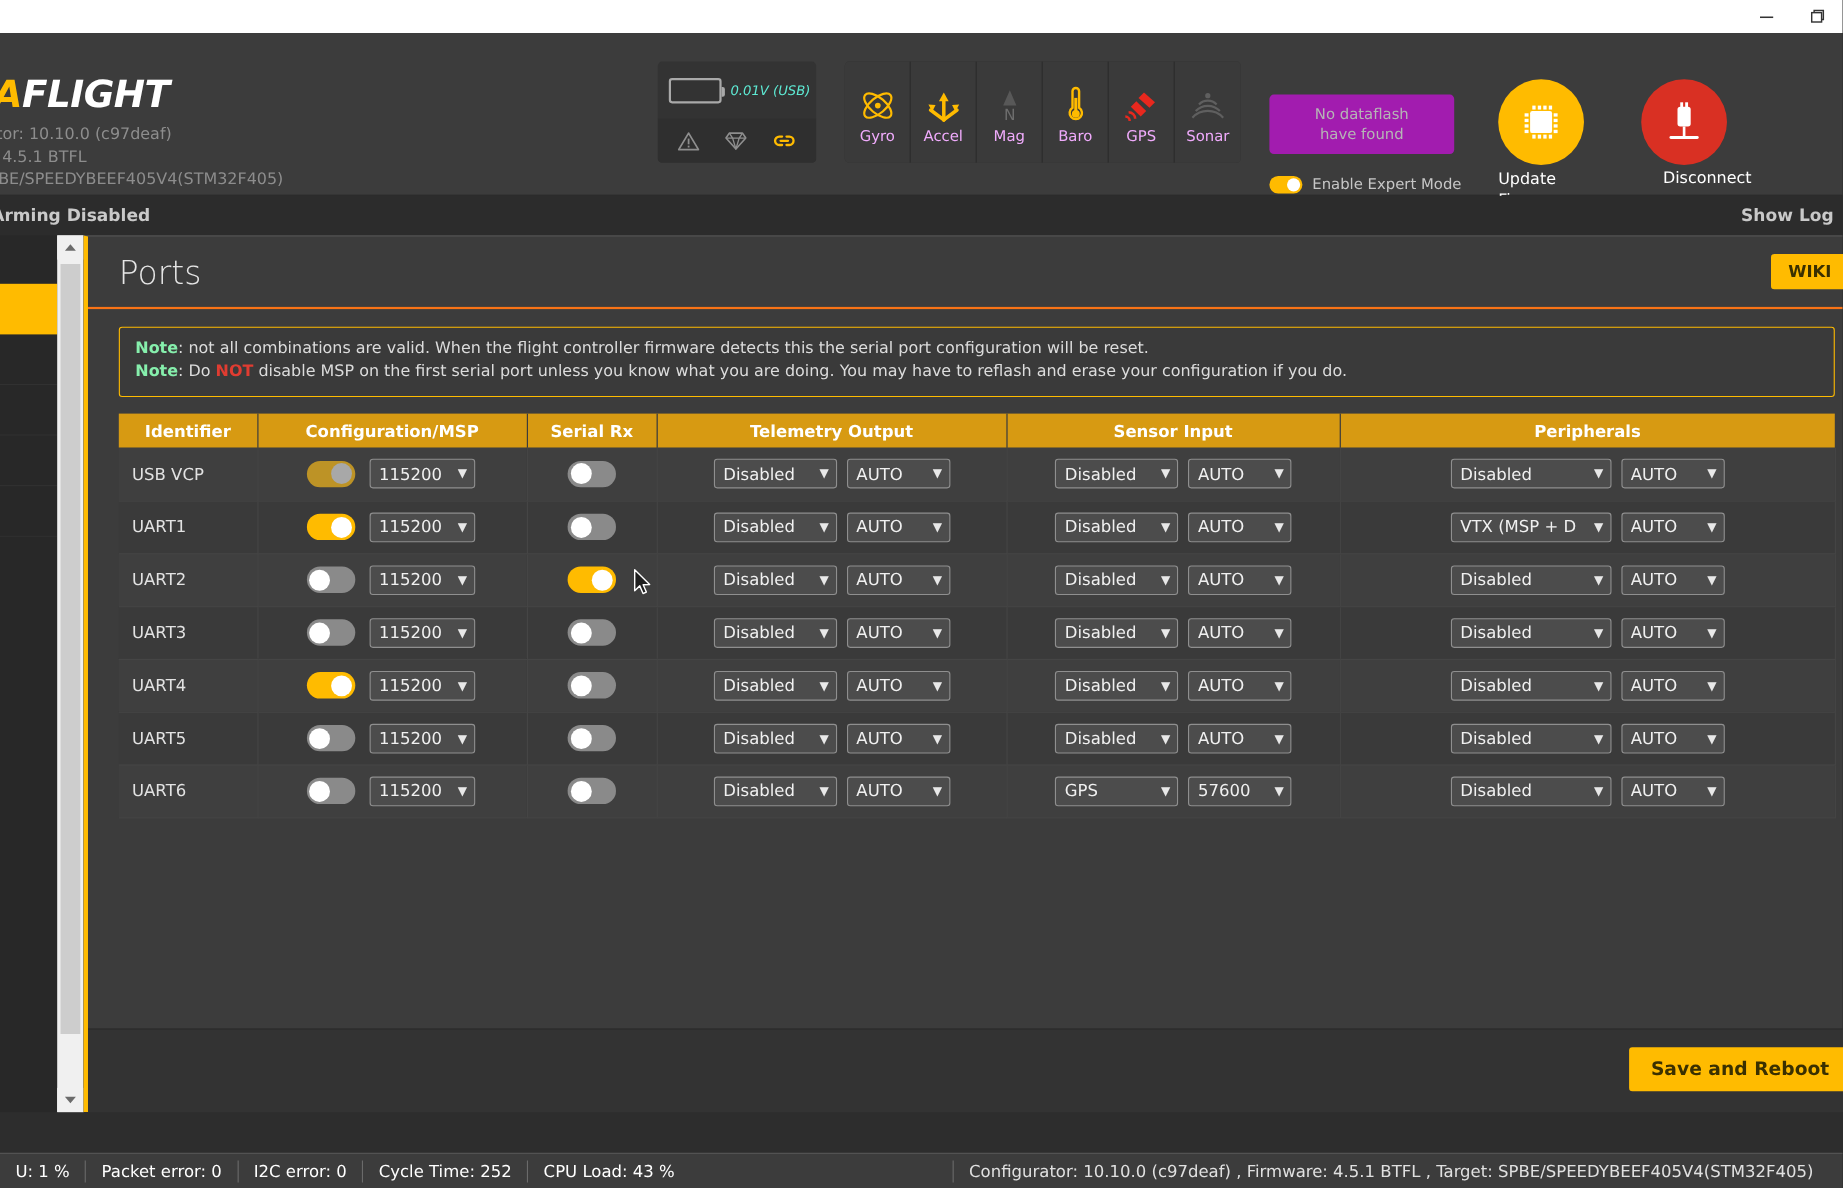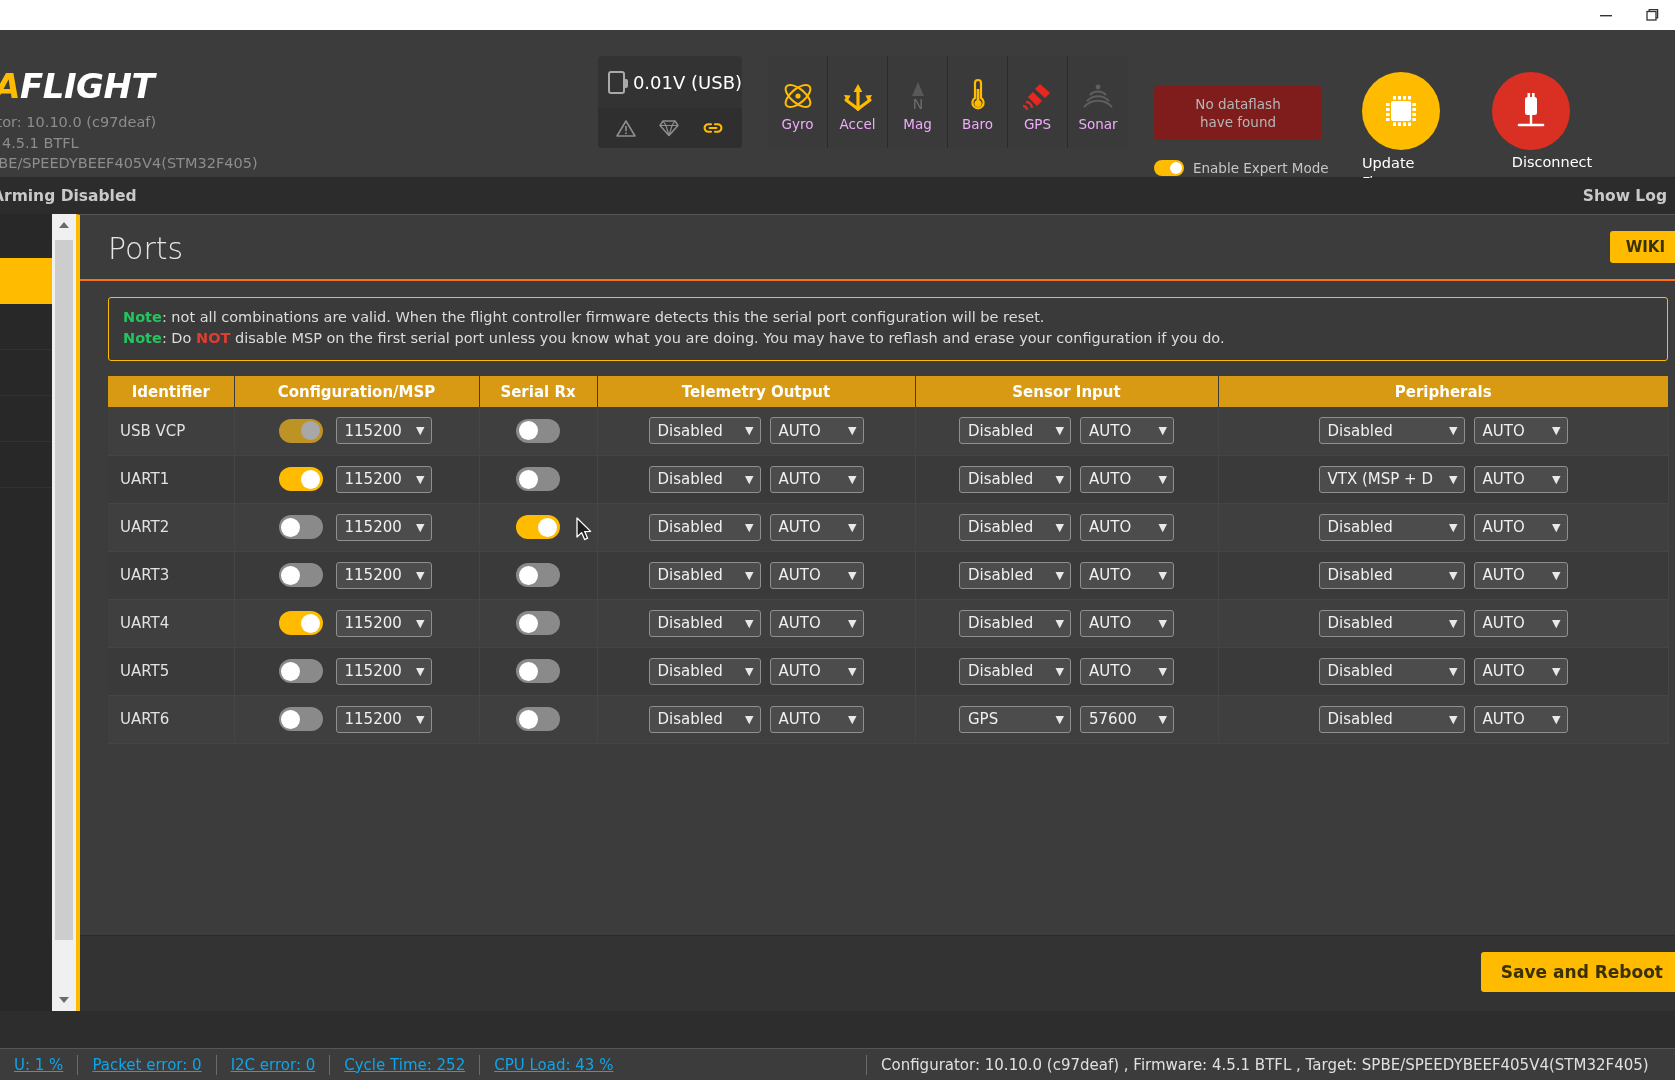--- a/index.html
+++ b/index.html
@@ -44,21 +44,21 @@
     background: #333333; border-radius: 4px; overflow: hidden;
   }
   .batt-top { height: 52px; display: flex; align-items: center; padding-left: 10px; gap: 8px; }
   .batt-shape {
     width: 48px; height: 23px; border: 2px solid #a9a9a9; border-radius: 3px; position: relative;
   }
   .batt-shape:after {
     content: ""; position: absolute; right: -5px; top: 6px; width: 3px; height: 9px;
     background: #a9a9a9; border-radius: 0 2px 2px 0;
   }
-  .batt-volt { color: #ffffff; font-size: 18px; white-space: nowrap; }
+  .batt-volt { color: #5eead4; font-size: 12px; white-space: nowrap; font-style: italic; }
   .batt-bottom {
     height: 40px; background: #2f2f2f; display: flex; align-items: center;
     justify-content: space-around; padding: 0 6px;
   }
   .batt-bottom svg { display: block; }
 
   
   .sensors {
     position: absolute; left: 768px; top: 26px; height: 92px;
     background: #333333; border-radius: 4px; display: flex; overflow: hidden;
@@ -68,21 +68,21 @@
     gap: 4px; border-right: 1px solid #2a2a2a; background: #3a3a3a;
   }
   .sensor:last-child { border-right: none; }
   .sensor .s-ico { height: 40px; display: flex; align-items: flex-end; }
   .sensor .s-lbl { font-size: 13.5px; color: #f0abfc; }
   .sensor.off .s-lbl { color: #f0abfc; }
 
   
   .dataflash {
     position: absolute; left: 1154px; top: 56px; width: 168px; height: 54px;
-    background: #7f1d1d; border-radius: 4px; color: #b5b5b5; font-size: 13.5px;
+    background: #a21caf; border-radius: 4px; color: #b5b5b5; font-size: 13.5px;
     display: flex; flex-direction: column; align-items: center; justify-content: center;
     line-height: 18px; text-align: center;
   }
   .expert { position: absolute; left: 1154px; top: 130px; display: flex; align-items: center; gap: 9px; }
   .expert .lbl { color: #c6c6c6; font-size: 13.5px; }
 
   
   .tog { width: 30px; height: 16px; border-radius: 8px; position: relative; flex: 0 0 auto; }
   .tog .knob {
     position: absolute; top: 2px; width: 12px; height: 12px; border-radius: 50%;
@@ -162,21 +162,21 @@
     font-size: 15px; font-weight: bold; padding: 7px 16px; border-radius: 3px; white-space: nowrap;
   }
 
   .panel { position: absolute; left: 28px; top: 82px; width: 1560px; }
 
   .note-box {
     border: 1px solid #ffbb00; border-radius: 3px; background: #3a3a3a;
     padding: 9px 14px 11px 14px; margin-bottom: 15px;
   }
   .note-line { color: #dcdcdc; font-size: 14.5px; line-height: 21px; white-space: nowrap; }
-  .note-line b { color: #22c55e; }
+  .note-line b { color: #86efac; }
   .note-line .not { color: #e03c31; font-weight: bold; }
 
   table.ports { border-collapse: collapse; width: 1560px; table-layout: fixed; }
   table.ports th {
     background: #d79a12; color: #ffffff; font-size: 15px; font-weight: bold;
     height: 31px; border-right: 1px solid #3c3c3c; text-align: center;
   }
   table.ports th:last-child { border-right: none; }
   table.ports td {
     height: 48px; border-right: 1px solid #454545; border-bottom: 1px solid #454545;
@@ -209,22 +209,22 @@
     font-size: 17px; font-weight: bold; padding: 10px 20px; border-radius: 3px; white-space: nowrap;
   }
 
   
   .statusbar {
     position: absolute; bottom: 0; left: 0; width: 1675px; height: 32px;
     background: #3c3c3c; border-top: 1px solid #555;
     display: flex; align-items: center;
   }
   .st-item {
-    color: #0ea5e9; font-size: 15px; padding: 0 14px; height: 20px;
-    display: flex; align-items: center; border-right: 1px solid #6a6a6a; white-space: nowrap; text-decoration: underline;
+    color: #ffffff; font-size: 15px; padding: 0 14px; height: 20px;
+    display: flex; align-items: center; border-right: 1px solid #6a6a6a; white-space: nowrap;
   }
   .st-right {
     position: absolute; left: 866px; color: #e0e0e0; font-size: 15px;
     padding-left: 14px; border-left: 1px solid #6a6a6a; height: 20px;
     display: flex; align-items: center; white-space: nowrap;
   }
 
   
   .cursor { position: absolute; left: 576px; top: 517px; z-index: 99; }
 </style>

